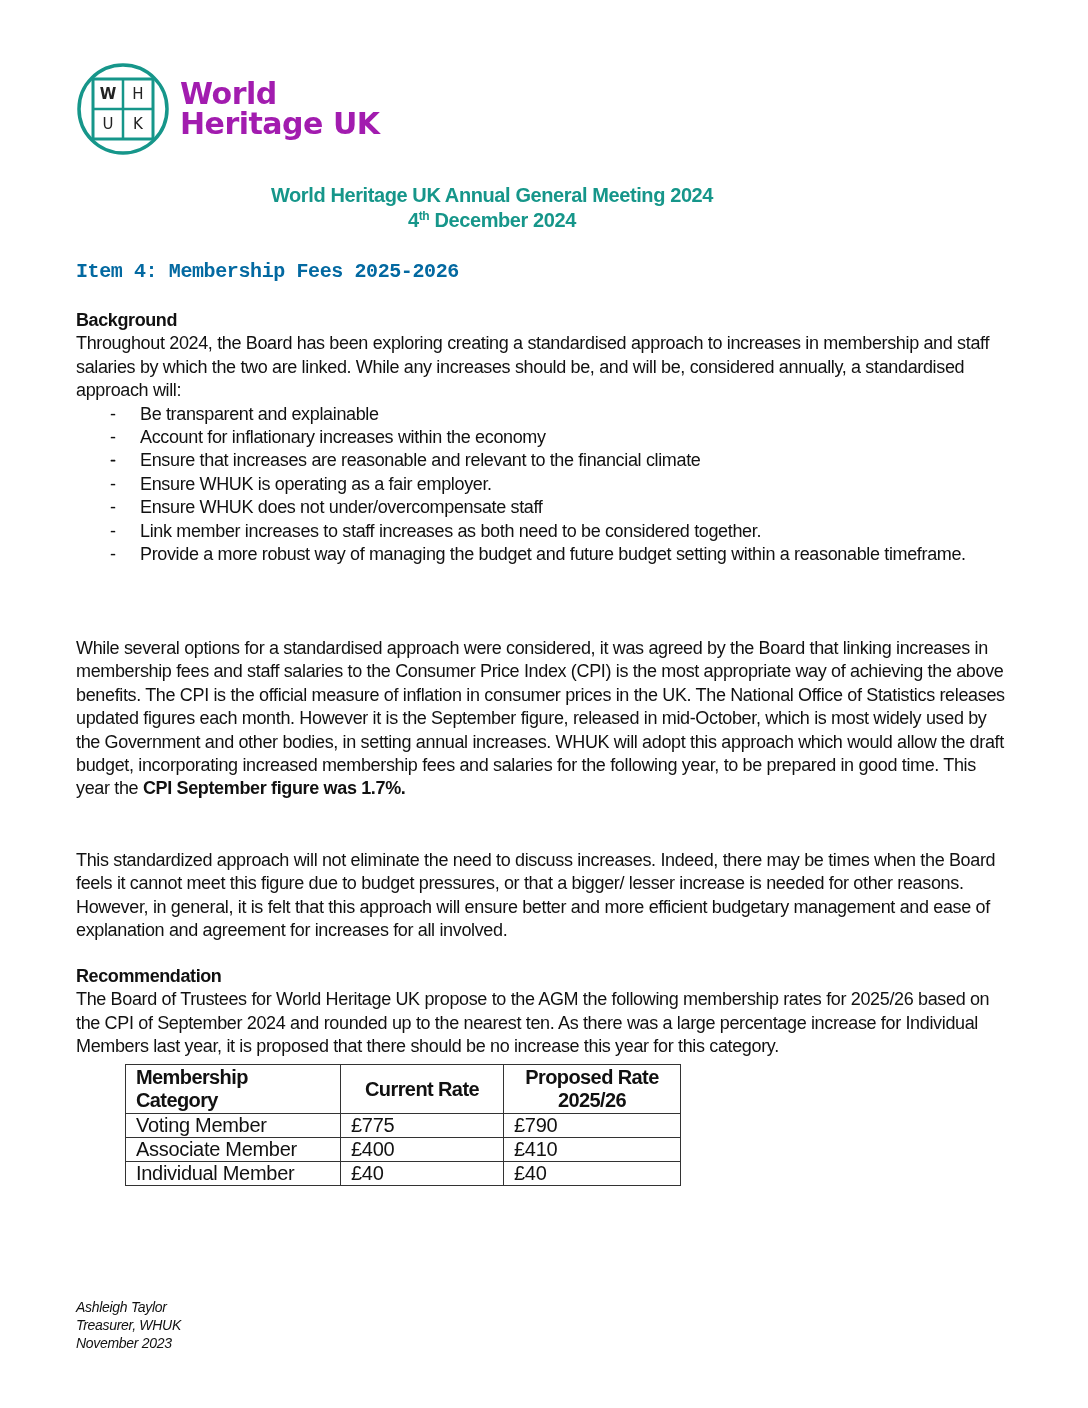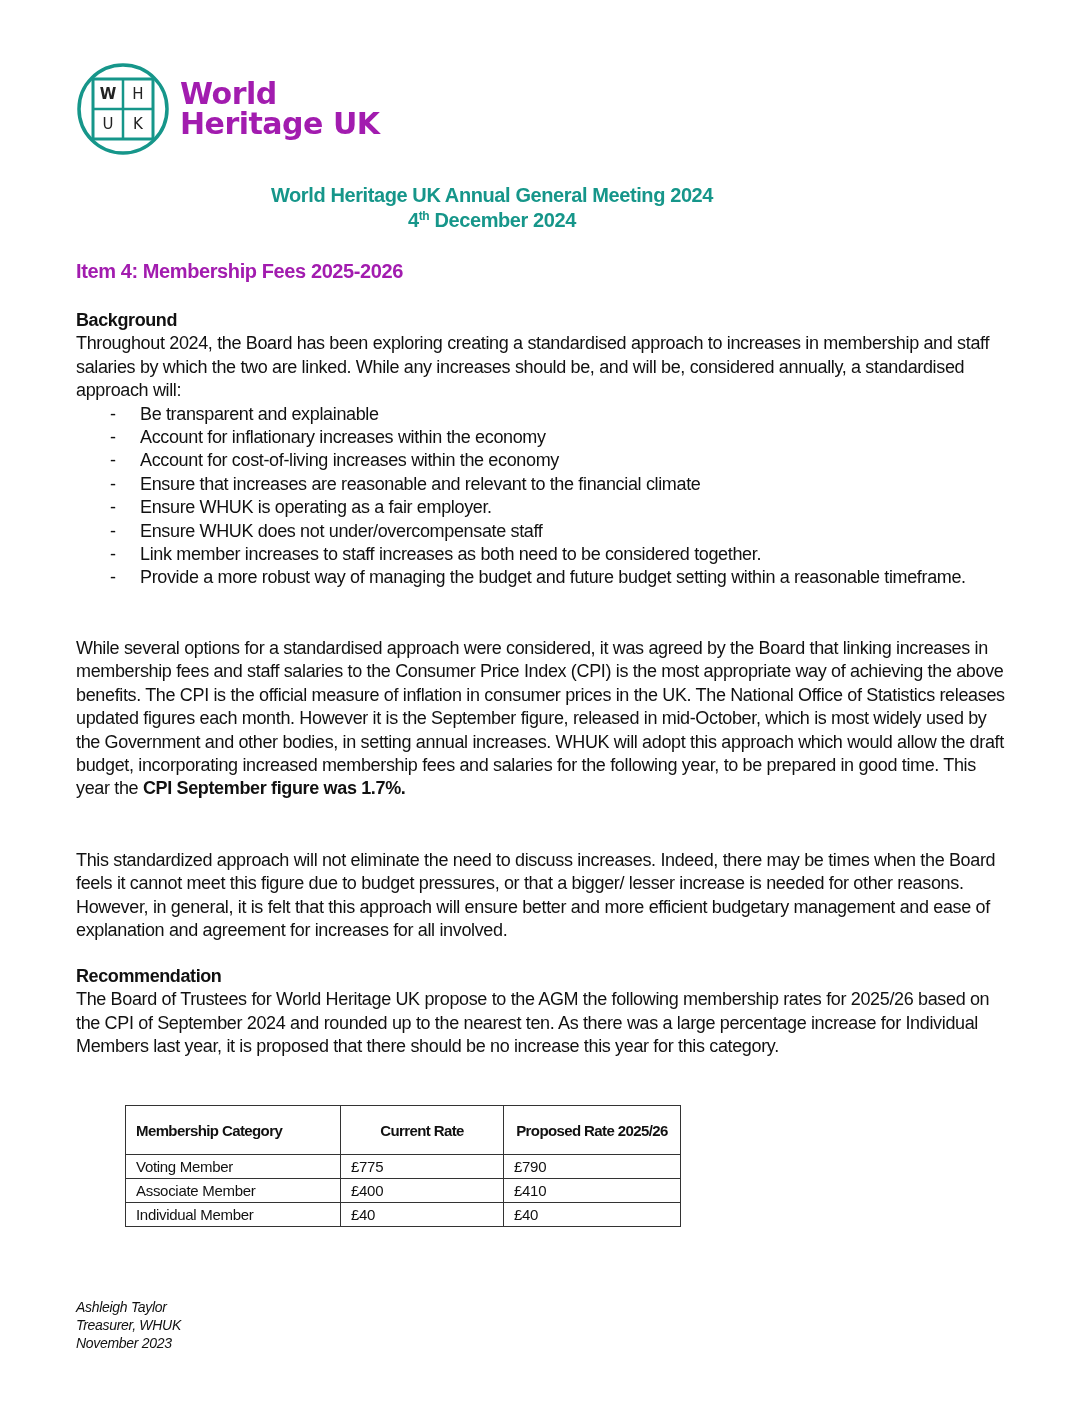--- a/index.html
+++ b/index.html
@@ -60,24 +60,25 @@
     }
     .doc-title sup {
       font-size: 12px;
       vertical-align: 7px;
       line-height: 0;
     }
     .item-heading {
       position: absolute;
       left: 76px;
       top: 260px;
-      color: #a21caf;
+      color: #0369a1;
       font-weight: bold;
       font-size: 20px;
       letter-spacing: -0.4px;
+      font-family: Liberation Mono, monospace;
     }
 
     .body-text {
       position: absolute;
       left: 76px;
       width: 935px;
       font-size: 18px;
       line-height: 23.4px;
       letter-spacing: -0.35px;
     }
@@ -100,23 +101,23 @@
       left: 34px;
       top: 0;
     }
     p { margin: 0; }
     b.bold { font-weight: bold; }
 
     
     table.fees {
       position: absolute;
       left: 125px;
-      top: 1105px;
+      top: 1064px;
       border-collapse: collapse;
-      font-size: 15px;
+      font-size: 20px;
       letter-spacing: -0.3px;
     }
     table.fees th, table.fees td {
       border: 1px solid #333333;
       padding: 0 10px;
       line-height: 23px;
     }
     table.fees th {
       font-weight: bold;
       height: 48px;
@@ -169,21 +170,21 @@
   </div>
 
   <div class="item-heading">Item 4: Membership Fees 2025-2026</div>
 
   <div class="body-text" style="top:309px;">
     <div class="section-head">Background</div>
     <p>Throughout 2024, the Board has been exploring creating a standardised approach to increases in membership and staff salaries by which the two are linked.  While any increases should be, and will be, considered annually, a standardised approach will:</p>
     <ul class="dash-list">
       <li><span class="dash">-</span><span>Be transparent and explainable</span></li>
       <li><span class="dash">-</span><span>Account for inflationary increases within the economy</span></li>
-      <li><span class="dash">-</span><span>Account for cost-of-living increases within the economy</span></li>
+      <li><span class="dash">-</span></li>
       <li><span class="dash">-</span><span>Ensure that increases are reasonable and relevant to the financial climate</span></li>
       <li><span class="dash">-</span><span>Ensure WHUK is operating as a fair employer.</span></li>
       <li><span class="dash">-</span><span>Ensure WHUK does not under/overcompensate staff</span></li>
       <li><span class="dash">-</span><span>Link member increases to staff increases as both need to be considered together.</span></li>
       <li><span class="dash">-</span><span>Provide a more robust way of managing the budget and future budget setting within a reasonable timeframe.</span></li>
     </ul>
   </div>
 
   <div class="body-text" style="top:637px;">
     <p><span>While several options for a standardised approach were considered, it was agreed by the Board that linking increases in membership fees and staff salaries to the Consumer Price Index (CPI) is the most appropriate way of achieving the above benefits.  The CPI is the official measure of inflation in consumer prices in the UK. The National Office of Statistics releases updated figures each month.  However it is the September figure, released in mid-October, which is most widely used by the Government and other bodies, in setting annual increases.  WHUK will adopt this approach which would allow the draft budget, incorporating increased membership fees and salaries for the following year, to be prepared in good time.   This year the </span><b class="bold">CPI September figure was 1.7%.</b></p>

